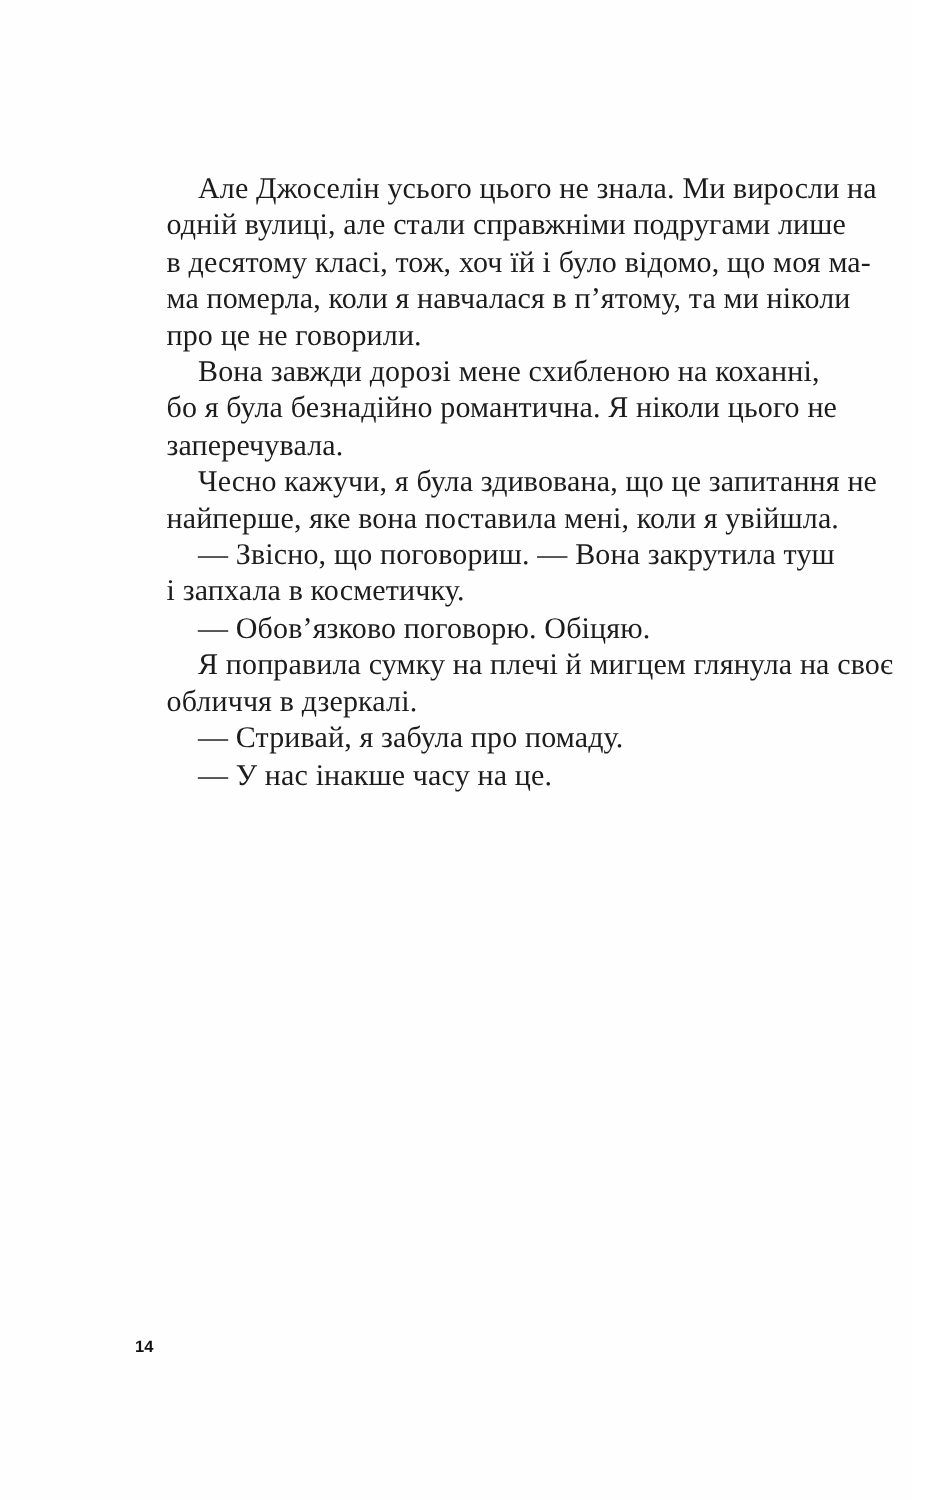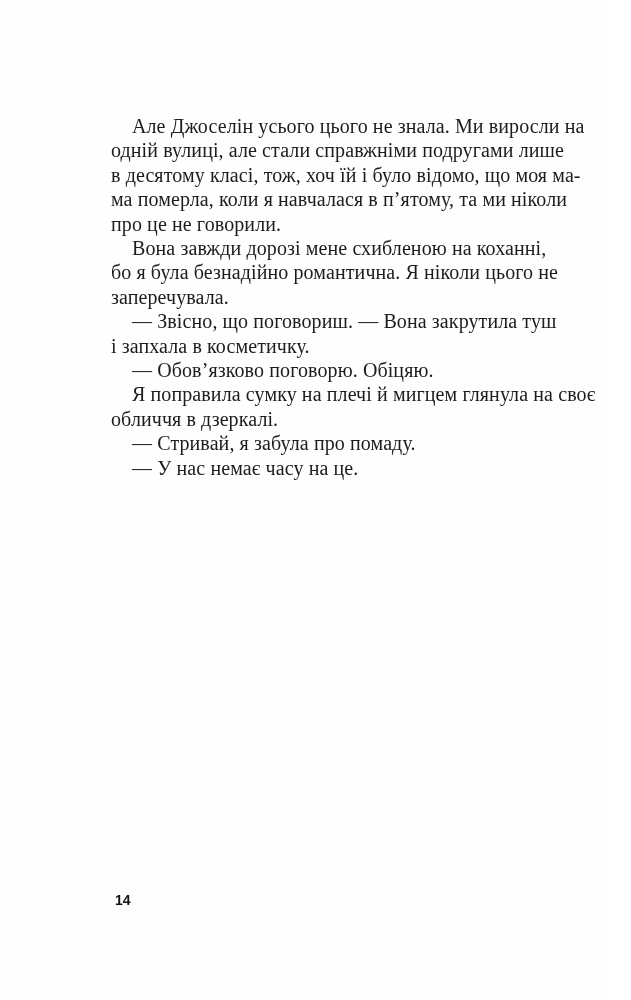--- a/index.html
+++ b/index.html
@@ -26,44 +26,46 @@
     margin: 0;
     padding: 0;
     font-size: 20px;
     line-height: 24.4px;
     white-space: pre;          
     text-indent: 21px;         
     letter-spacing: 0.1px;
   }
   .page-number {
     position: absolute;
-    left: 115px;
+    left: 90px;
     top: 892px;
     font-family: "Liberation Sans", "DejaVu Sans", sans-serif;
-    font-size: 14px;
+    font-size: 11px;
     font-weight: 700;
     color: #111111;
     text-align: center;
   }
 </style>
 </head>
 <body>
 
 <div class="book-page">
   <div class="text-block">
     <p class="para">Але Джоселін усього цього не знала. Ми виросли на
 одній вулиці, але стали справжніми подругами лише
 в десятому класі, тож, хоч їй і було відомо, що моя ма-
 ма померла, коли я навчалася в п’ятому, та ми ніколи
 про це не говорили.</p>
     <p class="para">Вона завжди дорозі мене схибленою на коханні,
 бо я була безнадійно романтична. Я ніколи цього не
 заперечувала.</p>
+    <p class="para">Чесно кажучи, я була здивована, що це запитання не
+найперше, яке вона поставила мені, коли я увійшла.</p>
     <p class="para">— Звісно, що поговориш. — Вона закрутила туш
 і запхала в косметичку.</p>
     <p class="para">— Обов’язково поговорю. Обіцяю.</p>
     <p class="para">Я поправила сумку на плечі й мигцем глянула на своє
 обличчя в дзеркалі.</p>
     <p class="para">— Стривай, я забула про помаду.</p>
-    <p class="para">— У нас немає часу на це.</p>
+    <p class="para">— У нас інакше часу на це.</p>
   </div>
   <div class="page-number">14</div>
 </div>
 
 </body></html>

